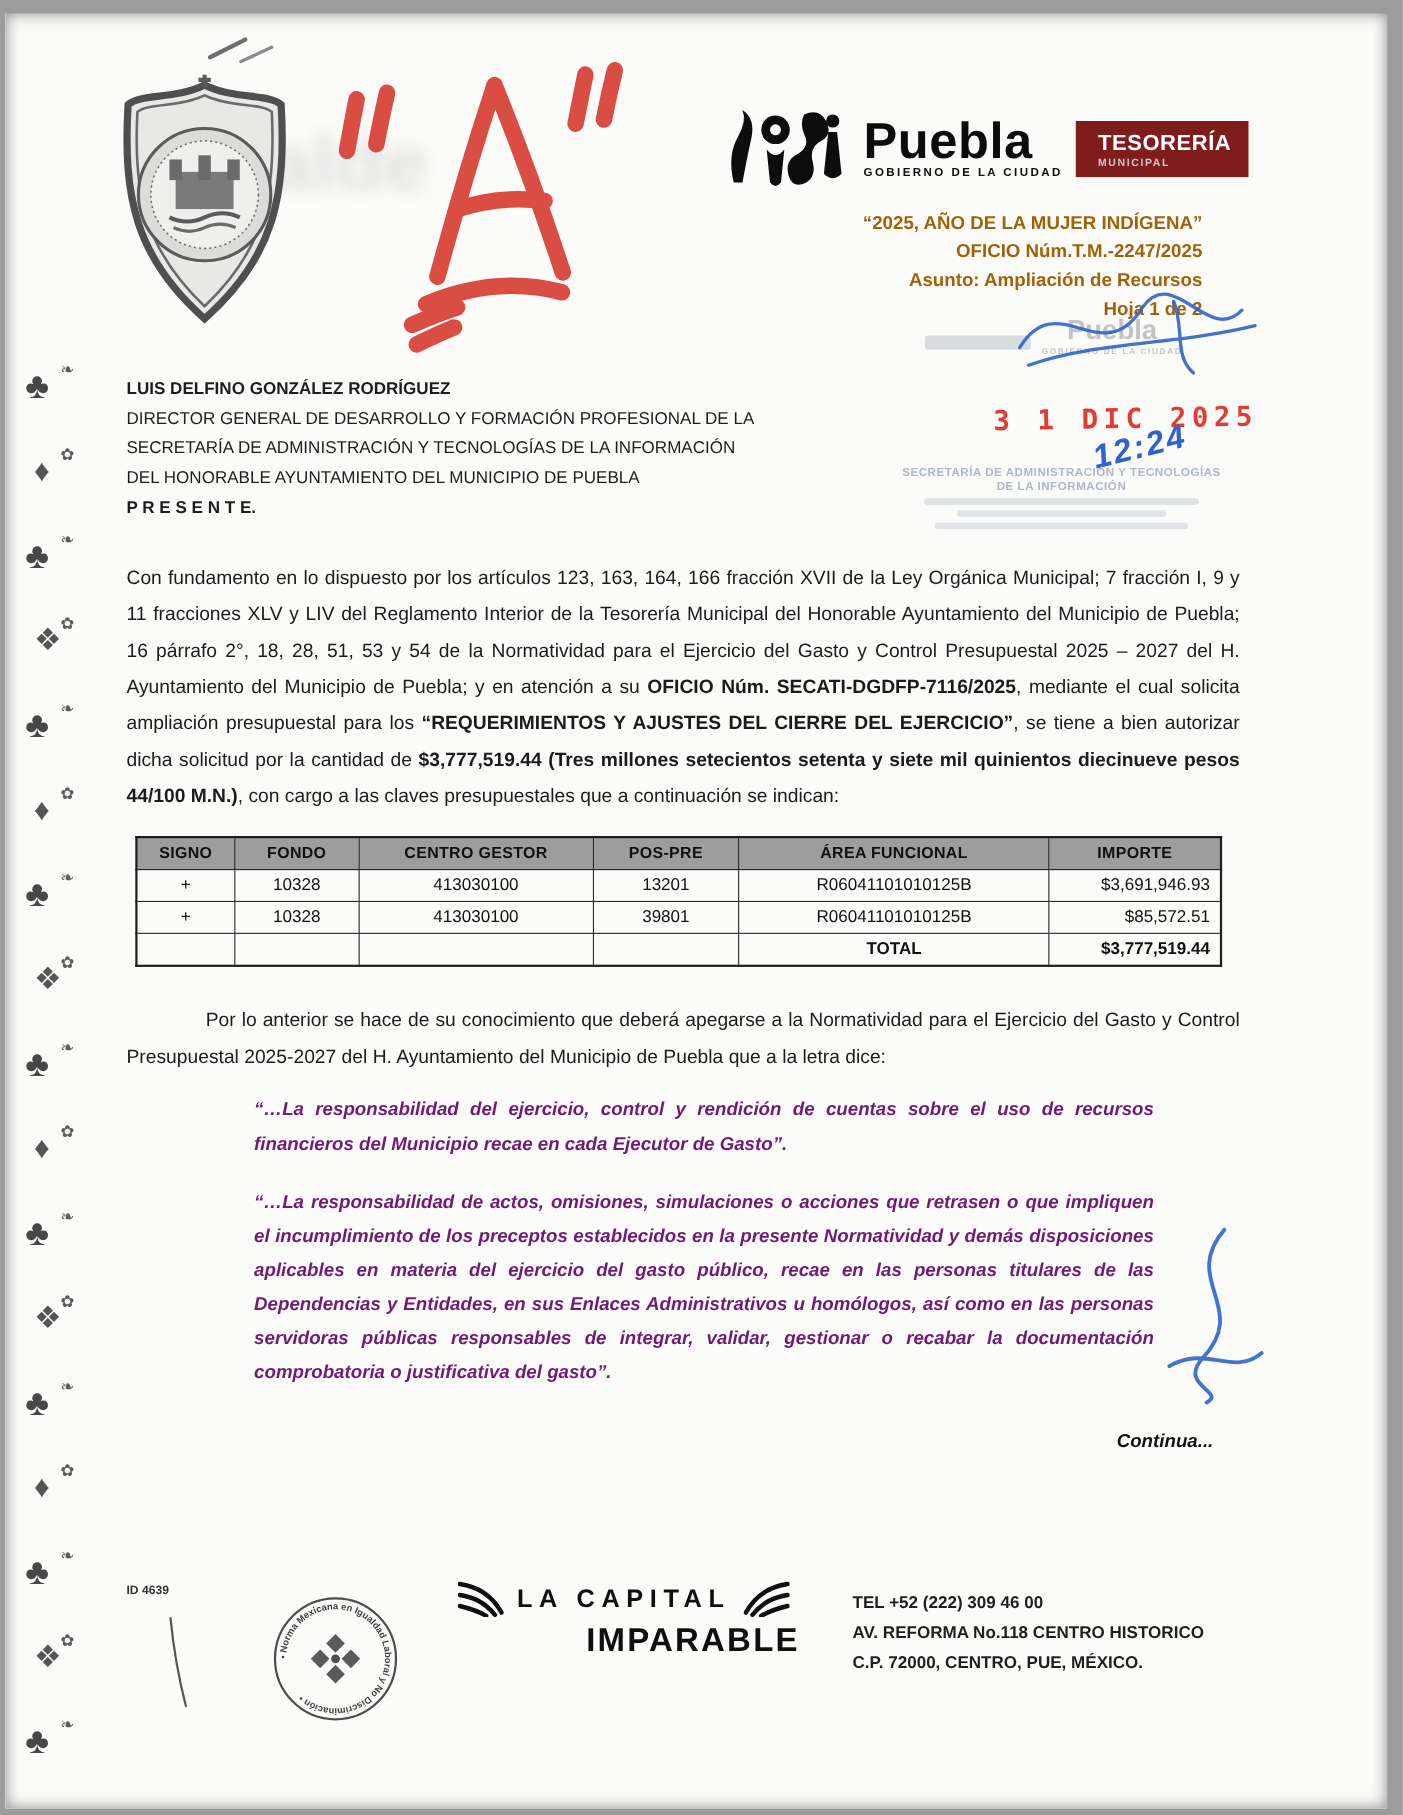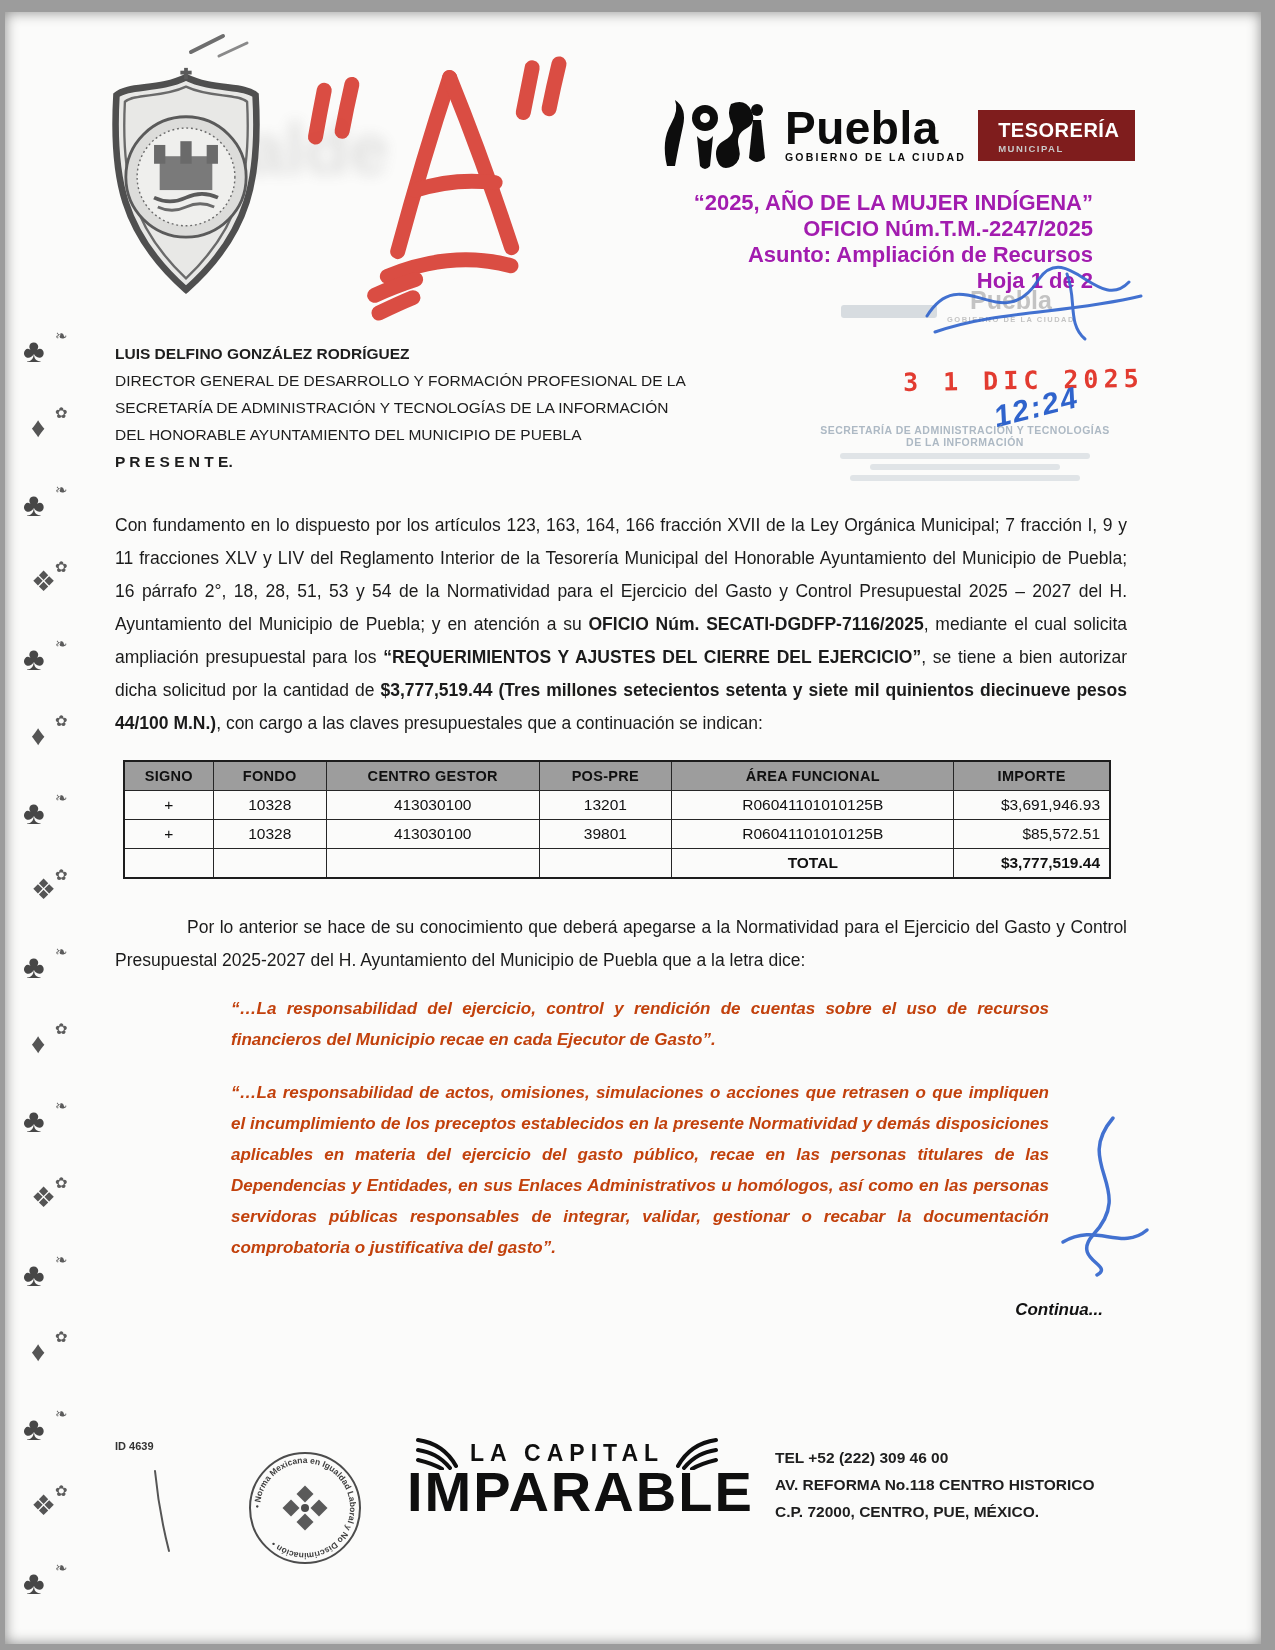--- a/index.html
+++ b/index.html
@@ -7,24 +7,24 @@
   .page{position:absolute;left:5px;top:12px;width:1256px;height:1632px;background:#fbfbfa;
         box-shadow:0 0 14px rgba(0,0,0,.45) inset;}
   .abs{position:absolute;}
   .b{font-weight:bold;}
   .just{text-align:justify;margin-top:23px;}
   
   .recipient{left:110px;top:328px;width:640px;font-size:15.5px;line-height:27px;color:#1d1d1d;}
   
   .p1{left:110px;top:474px;width:1012px;font-size:17.5px;line-height:33px;color:#1b1b1b;}
   .p2{left:110px;top:876px;width:1012px;font-size:17.5px;line-height:33px;color:#1b1b1b;text-indent:72px;}
-  .quote{left:226px;top:0;width:818px;font-size:17px;line-height:31px;color:#c2410c;font-weight:bold;font-style:italic;}
+  .quote{left:226px;top:0;width:818px;font-size:17px;line-height:31px;color:#701a75;font-weight:bold;font-style:italic;}
   .continua{right:158px;top:1288px;font-size:17px;font-weight:bold;font-style:italic;color:#111;}
   
-  .hdr-right{right:168px;top:178px;text-align:right;font-size:22px;font-weight:bold;line-height:26px;color:#a21caf;}
+  .hdr-right{right:168px;top:178px;text-align:right;font-size:17px;font-weight:bold;line-height:26px;color:#a16207;}
   
   #claves-table{border-collapse:collapse;width:988px;font-size:15.5px;color:#101010;border:2.5px solid #1d1d1d;}
   #claves-table th,#claves-table td{border:1.6px solid #262626;height:26px;padding:1px 6px;}
   #claves-table th{background:#9d9d9d;font-size:14.5px;color:#101010;letter-spacing:.3px;}
   #claves-table th:nth-child(1){width:78px}
   #claves-table th:nth-child(2){width:104px}
   #claves-table th:nth-child(3){width:210px}
   #claves-table th:nth-child(4){width:126px}
   #claves-table th:nth-child(5){width:280px}
   #claves-table th:nth-child(6){width:146px}
@@ -50,21 +50,21 @@
   .ghost-puebla{left:942px;top:274px;color:#9f9f9f;opacity:.6;text-align:center;}
   .ghost-puebla .gp1{font-size:25px;font-weight:800;}
   .ghost-puebla .gp2{font-size:7.5px;font-weight:bold;letter-spacing:1.5px;}
   .bleed{left:240px;top:96px;width:300px;height:140px;filter:blur(7px);opacity:.16;
          font-size:72px;font-weight:bold;color:#555;}
   
   .doc-id{left:110px;top:1428px;font-size:11px;font-weight:bold;color:#333;}
   .campaign{left:402px;top:1424px;width:320px;text-align:center;color:#0f0f0f;}
   .campaign .row1{display:flex;align-items:center;justify-content:center;gap:12px;}
   .campaign .cap{font-size:23px;font-weight:800;letter-spacing:6px;}
-  .campaign .imp{font-size:56px;font-weight:900;letter-spacing:2px;line-height:44px;}
+  .campaign .imp{font-size:30px;font-weight:900;letter-spacing:2px;line-height:44px;text-align:right;}
   .contact{left:770px;top:1432px;font-size:15.5px;font-weight:bold;line-height:27px;color:#1e1e1e;}
   
   .decor{left:18px;top:322px;height:1268px;width:70px;display:flex;flex-direction:column;justify-content:space-between;}
   .decor .drow{position:relative;height:36px;}
   .decor .big{font-size:33px;color:#474747;line-height:34px;}
   .decor .drow:nth-child(even) .big{font-size:28px;color:#555;margin-left:8px;}
   .decor .small{position:absolute;left:32px;top:-7px;font-size:15px;color:#5c5c5c;}
 </style>
 </head>
 <body>

